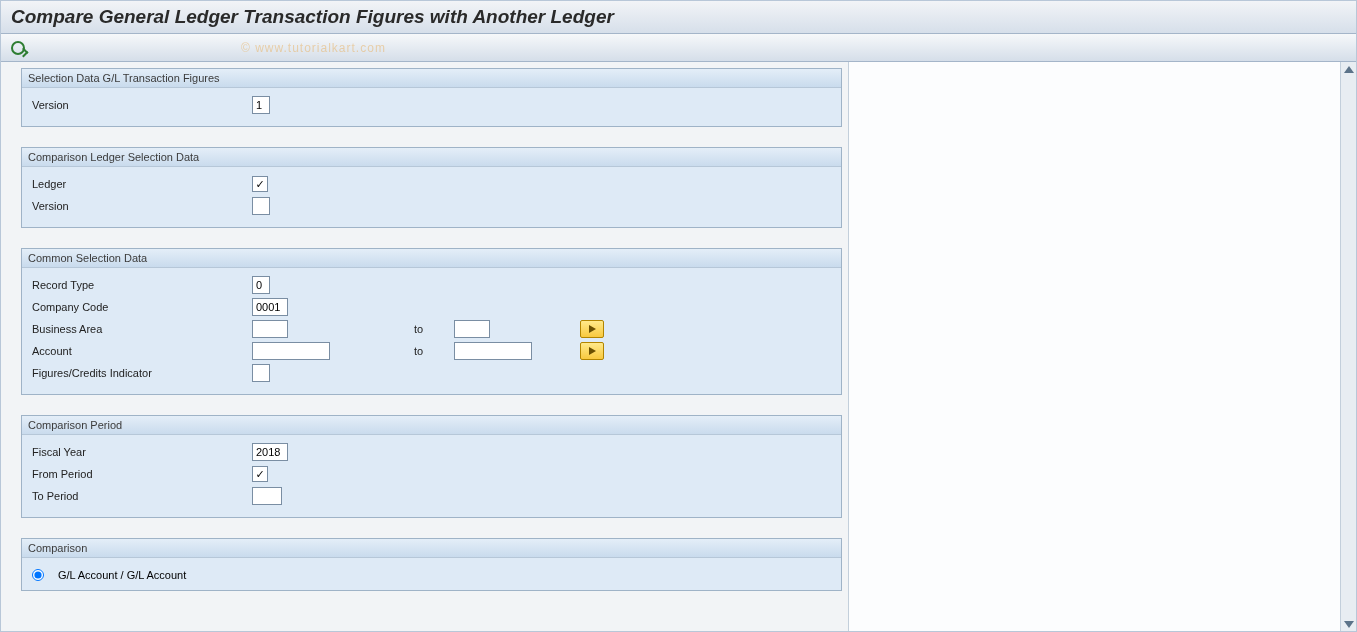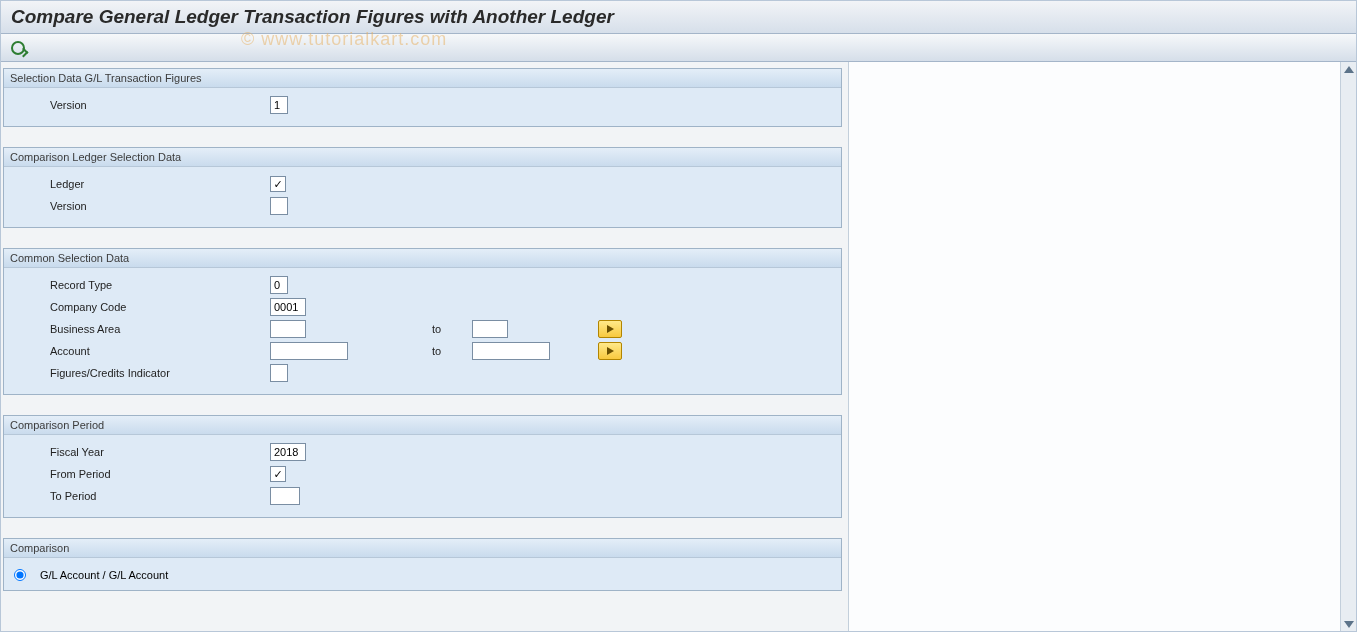--- a/index.html
+++ b/index.html
@@ -23,37 +23,37 @@
     display: flex; align-items: center;
   }
   .tb-btn {
     width: 22px; height: 22px; display:flex; align-items:center; justify-content:center;
     border:1px solid transparent; border-radius:2px; cursor:pointer;
   }
   .execute-icon { display:inline-block; width:14px; height:14px; border:2px solid #2e7d32; border-radius:50%; position:relative; }
   .execute-icon:after { content:''; position:absolute; right:-4px; bottom:-3px; width:5px; height:5px; border-right:2px solid #2e7d32; border-bottom:2px solid #2e7d32; transform:rotate(-45deg); }
 
   .main-area { flex:1; display:flex; overflow:hidden; background:#f2f4f6; position:relative; }
-  .form-pane { width: 847px; padding:6px 6px 0 2px; overflow:hidden; }
+  .form-pane { width: 847px; padding:6px 6px 0 20px; overflow:hidden; }
   .right-pane { flex:1; border-left:1px solid #c3cfdb; background:#fcfdfe; position:relative; }
 
   .group {
     border:1px solid #9fb3c7;
     margin-bottom: 20px;
     background: #deeaf6;
   }
   .group-title {
     padding: 3px 6px;
     border-bottom:1px solid #b6c7d8;
     background: linear-gradient(to bottom,#e4eef8,#c9dbed);
     color:#3b3b3b;
   }
   .group-body { padding: 6px 10px 10px 10px; }
   .row { display:flex; align-items:center; height:22px; }
-  .lbl { width: 220px; color:#222;margin-left:36px; }
+  .lbl { width: 220px; color:#222; }
   .tolbl { width:60px; text-align:left; padding-left:20px; color:#222; }
 
   input.sap {
     height:18px; border:1px solid #7a8ea3; background:#fff; padding:0 3px; font-size:11px; color:#000;
   }
   .w-xs { width:18px; }
   .w-sm { width:30px; }
   .w-md { width:36px; }
   .w-lg { width:78px; }
   .w-ba { width:36px; }
@@ -73,21 +73,21 @@
   
   .vsb { position:absolute; top:0; right:0; bottom:0; width:16px; background:#e8edf2; border-left:1px solid #c3cfdb; display:flex; flex-direction:column; align-items:center; justify-content:space-between; }
   .vsb .up, .vsb .dn { width:14px; height:14px; display:flex; align-items:center; justify-content:center; color:#4a6079; cursor:pointer; }
   .tri-up { width:0;height:0;border-left:5px solid transparent;border-right:5px solid transparent;border-bottom:7px solid #5c7389; }
   .tri-dn { width:0;height:0;border-left:5px solid transparent;border-right:5px solid transparent;border-top:7px solid #5c7389; }
 
   .right-handle { position:absolute; right:0; top:50%; transform:translateY(-50%); width:6px; height:50px; background:#c9d6e2; border:1px solid #a9bacb; border-radius:2px; }
   .right-handle:before { content:'⋮'; position:absolute; left:-1px; top:16px; color:#6e8196; font-size:14px; }
 
   .watermark {
-    position:absolute; top:28px; left:240px; font-size:18px; color:#e8b060; opacity:0.5; letter-spacing:1px; pointer-events:none; z-index:50;
+    position:absolute; top:40px; left:240px; font-size:12px; color:#e8b060; opacity:0.5; letter-spacing:1px; pointer-events:none; z-index:50;
   }
 
   
   .chk { width:16px; height:16px; border:1px solid #7a8ea3; background:#fff; display:inline-flex; align-items:center; justify-content:center; font-size:11px; color:#000; }
 </style>
 </head>
 <body>
 
 <div class="screen">
 

